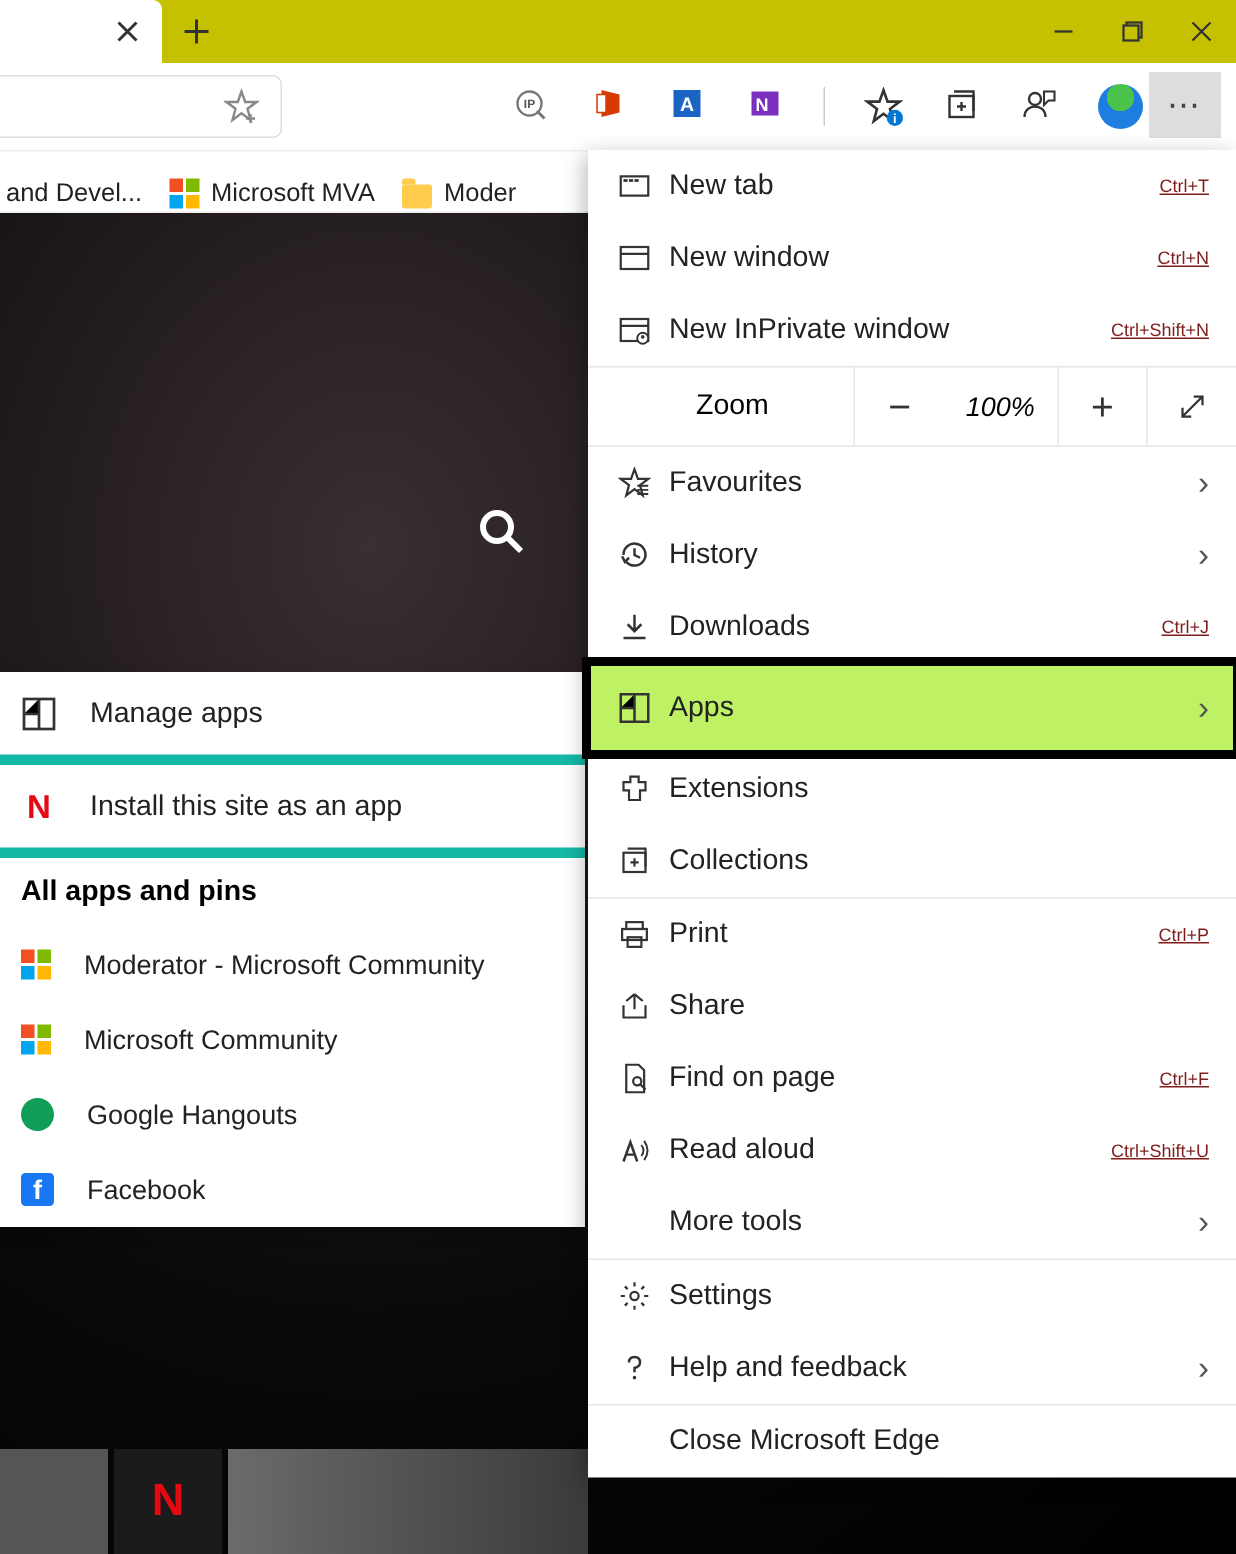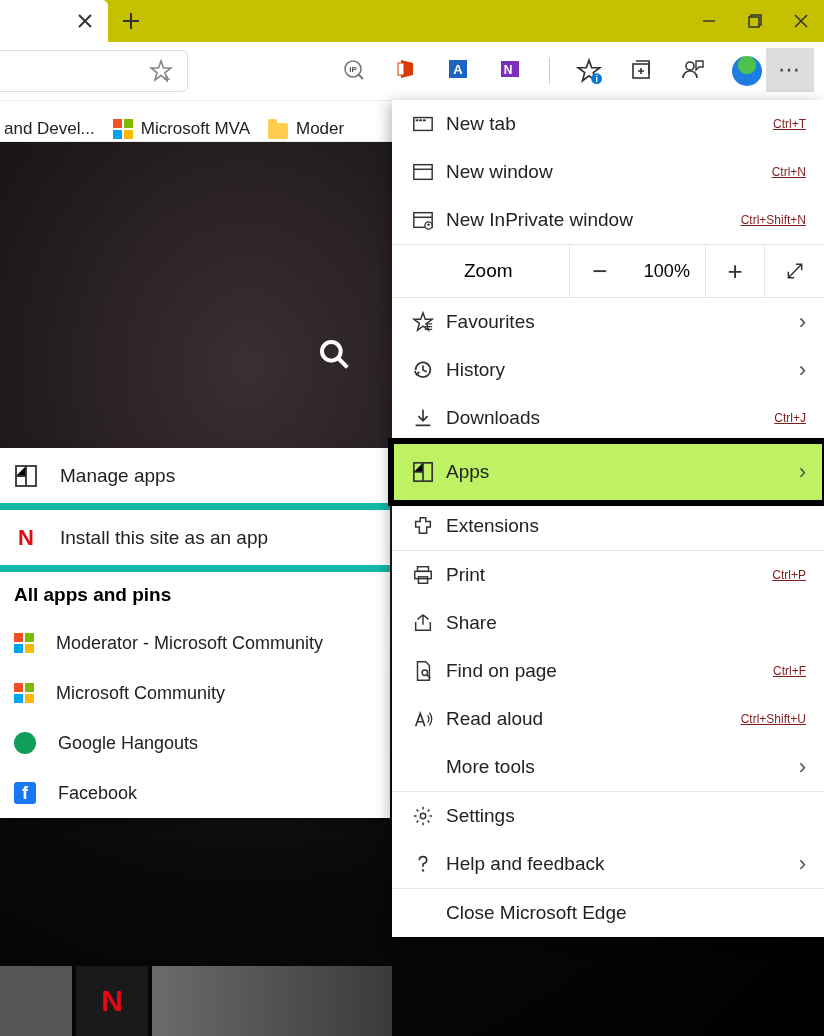--- a/index.html
+++ b/index.html
@@ -48,21 +48,21 @@
   
   .menu { position:absolute; top:100px; right:0; width:432px; background:#fff; z-index:30; box-shadow:-3px 3px 14px rgba(0,0,0,.28); }
   .menu-item { height:48px; display:flex; align-items:center; padding:0 18px 0 14px; font-size:19px; color:#222; }
   .mi-icon { width:34px; display:flex; justify-content:center; color:#333; }
   .mi-label { flex:1; padding-left:6px; }
   .mi-short { color:#7f1d1d; font-size:12px;text-decoration:underline; }
   .menu-sep { height:1px; background:#e6e6e6; }
   .zoom-row { height:52px; display:flex; align-items:center; }
   .zoom-label { width:178px; padding-left:72px; font-size:19px; }
   .zoom-btn { width:60px; height:52px; display:flex; align-items:center; justify-content:center; border-left:1px solid #e6e6e6; font-size:26px; color:#333; }
-  .zoom-val { width:76px; text-align:center; font-size:18px; }
+  .zoom-val { width:76px; text-align:center; font-size:18px;font-style:italic; }
   .menu-item.hl { background:#bef264; outline:6px solid #000; outline-offset:-2px; height:60px; }
   .chev { color:#555; font-size:22px; }
 
   svg { display:block; }
 </style>
 </head>
 <body>
 
 <div class="titlebar">
   <div class="tab-active">
@@ -323,20 +323,30 @@
     <span class="chev">›</span>
   </div>
   <div class="menu-item">
     <span class="mi-icon">
         <svg width="22" height="22" viewBox="0 0 24 24">
           <path d="M9 3 H15 V7 H20 V13 H16 V20 H8 V13 H4 V7 H9 Z" fill="none" stroke="#333" stroke-width="1.6"></path>
         </svg>
       </span>
     <span class="mi-label">Extensions</span>
   </div>
+  <div class="menu-item">
+    <span class="mi-icon">
+        <svg width="22" height="22" viewBox="0 0 24 24">
+          <rect x="4" y="6" width="16" height="14" fill="none" stroke="#333" stroke-width="1.6"></rect>
+          <path d="M7 3 H20 V16" fill="none" stroke="#333" stroke-width="1.6"></path>
+          <path d="M12 10 V16 M9 13 H15" stroke="#333" stroke-width="1.6"></path>
+        </svg>
+      </span>
+    <span class="mi-label">Collections</span>
+  </div>
   <div class="menu-sep"></div>
   <div class="menu-item">
     <span class="mi-icon">
         <svg width="22" height="22" viewBox="0 0 24 24">
           <rect x="6" y="3" width="12" height="5" fill="none" stroke="#333" stroke-width="1.6"></rect>
           <rect x="3" y="8" width="18" height="8" fill="none" stroke="#333" stroke-width="1.6"></rect>
           <rect x="7" y="14" width="10" height="7" fill="none" stroke="#333" stroke-width="1.6"></rect>
         </svg>
       </span>
     <span class="mi-label">Print</span>

